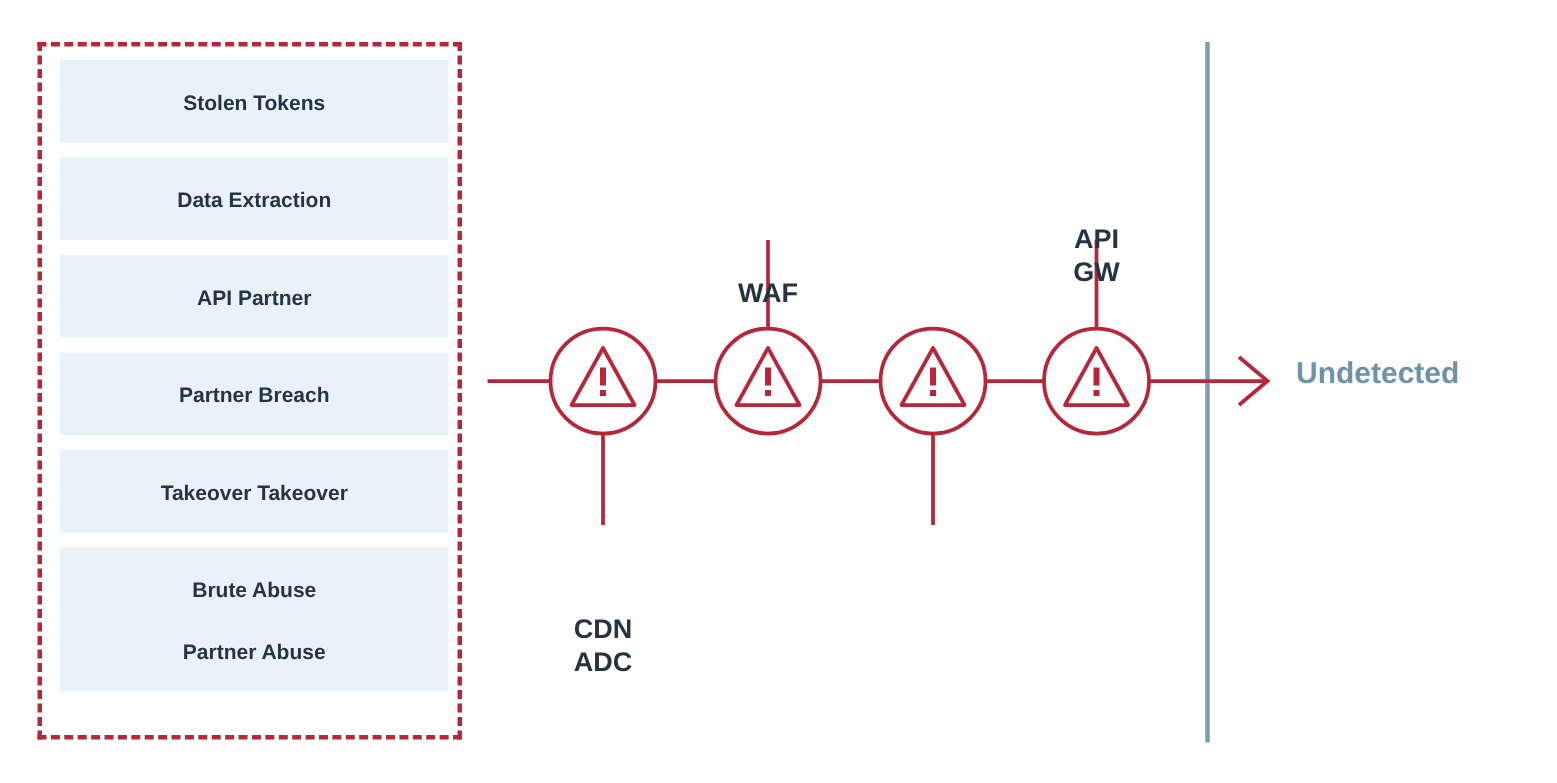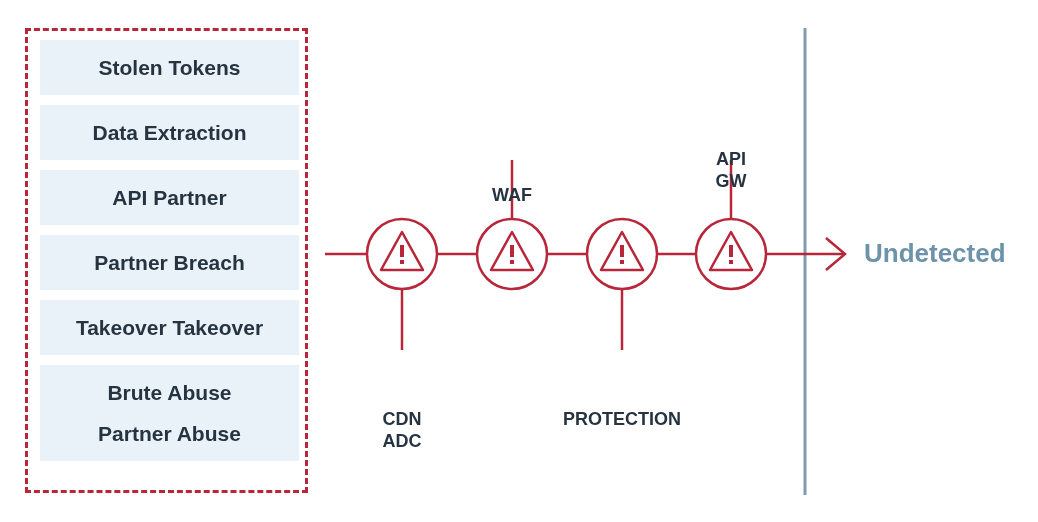--- a/index.html
+++ b/index.html
@@ -1,26 +1,26 @@
 <!DOCTYPE html>
 <html><head>
 <meta charset="utf-8">
 <style>
   html, body { margin:0; padding:0; background:#ffffff; }
   body { width:1038px; height:522px; position:relative; overflow:hidden;
          font-family:"Liberation Sans", sans-serif; }
   .threat-box { position:absolute; left:25px; top:28px; width:283px; height:465px;
                 border:3px dashed #b8263a; box-sizing:border-box; }
   .threat-item { position:absolute; left:40px; width:259px; height:55px;
-                 background:#eaf2f9; color:#263442; font-weight:bold; font-size:21px;
+                 background:#eaf2f9; color:#263442; font-weight:bold; font-size:14px;
                  display:flex; align-items:center; justify-content:center; }
   svg { position:absolute; left:0; top:0; }
   .lbl { position:absolute; color:#263442; font-weight:bold; font-size:18px;
          text-align:center; line-height:22px; transform:translateX(-50%); white-space:nowrap;margin-top:40px; }
-  .undetected { position:absolute; left:864px; top:238px; color:#6d93aa; font-weight:bold; font-size:26px;text-align:center; }
+  .undetected { position:absolute; left:864px; top:238px; color:#6d93aa; font-weight:bold; font-size:20px;text-align:center; }
 </style>
 </head>
 <body>
 
 <div class="threat-box"></div>
 <div class="threat-item" style="top:40px">Stolen Tokens</div>
 <div class="threat-item" style="top:105px">Data Extraction</div>
 <div class="threat-item" style="top:170px">API Partner</div>
 <div class="threat-item" style="top:235px">Partner Breach</div>
 <div class="threat-item" style="top:300px">Takeover Takeover</div>
@@ -72,20 +72,19 @@
 </svg>
 
 <div class="lbl" style="left:402px; top:368px;">
   <div>CDN</div>
   <div>ADC</div>
 </div>
 <div class="lbl" style="left:512px; top:144px;">
   <div>WAF</div>
 </div>
 <div class="lbl" style="left:622px; top:368px;">
-  <div>PROTECTION</div>
 </div>
 <div class="lbl" style="left:731px; top:108px;">
   <div>API</div>
   <div>GW</div>
 </div>
 
 <div class="undetected">Undetected</div>
 
 </body></html>

